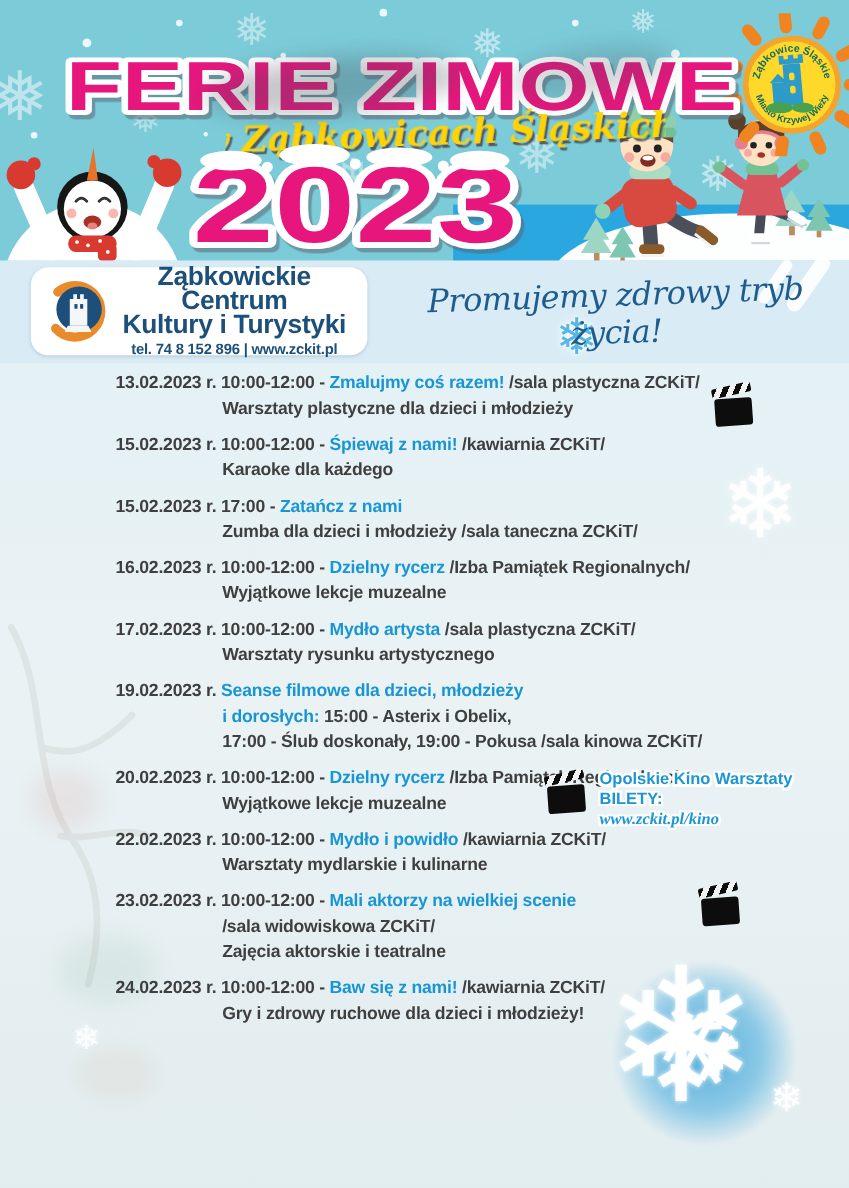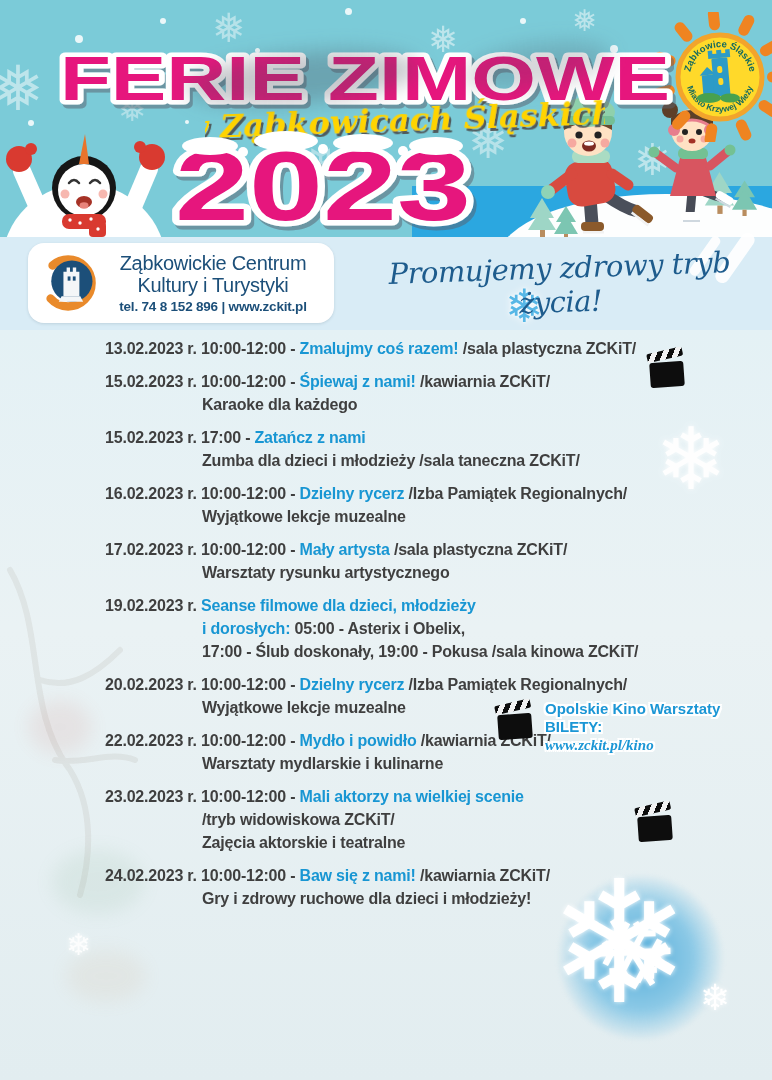--- a/index.html
+++ b/index.html
@@ -18,21 +18,21 @@
   .tree{position:absolute;}
   
   .band{position:absolute;left:0;top:237px;width:772px;height:93px;background:var(--band_bg,#d9ecf6);}
   .swoosh{position:absolute;background:#fff;border-radius:8px;opacity:.9;}
   .card{
     position:absolute;left:28px;top:6px;width:306px;height:80px;background:#fff;
     border-radius:16px;box-shadow:0 1px 3px rgba(40,70,90,.15);display:flex;align-items:center;
   }
   .card-logo{width:60px;height:60px;margin-left:12px;flex:0 0 auto;}
   .card-text{flex:1;text-align:center;color:var(--card_navy,#1c4f79);padding-right:8px;}
-  .card-name{font-size:20px;font-weight:normal;line-height:22px;letter-spacing:-.3px;}
+  .card-name{font-size:24px;font-weight:bold;line-height:22px;letter-spacing:-.3px;}
   .card-contact{font-size:13.5px;font-weight:bold;margin-top:3px;letter-spacing:-.2px;}
   .slogan{
     position:absolute;left:360px;top:14px;width:400px;text-align:center;
     font-family:"DejaVu Serif",serif;font-style:italic;font-size:29px;
     color:var(--slogan_blue,#1e5c8d);transform:rotate(-2deg);letter-spacing:-.5px;
   }
   .band-flake{position:absolute;left:505px;top:46px;font-size:46px;color:#57b7e6;
     text-shadow:0 0 3px #fff,0 0 8px #fff;line-height:1;}
   
   .main{position:absolute;left:0;top:330px;width:772px;height:750px;
@@ -309,53 +309,54 @@
 
     <div class="kino-note">
       <div>Opolskie Kino Warsztaty</div>
       <div>BILETY:</div>
       <div class="url">www.zckit.pl/kino</div>
     </div>
 
     <div class="events">
         <div class="event">
           <div class="line"><span class="seg-d">13.02.2023 r. 10:00-12:00 - </span><span class="seg-b">Zmalujmy coś razem!</span><span class="seg-d"> /sala plastyczna ZCKiT/</span></div>
+          <div class="line cont"><span class="seg-d">Warsztaty plastyczne dla dzieci i młodzieży</span></div>
         </div>
         <div class="event">
           <div class="line"><span class="seg-d">15.02.2023 r. 10:00-12:00 - </span><span class="seg-b">Śpiewaj z nami!</span><span class="seg-d"> /kawiarnia ZCKiT/</span></div>
           <div class="line cont"><span class="seg-d">Karaoke dla każdego</span></div>
         </div>
         <div class="event">
           <div class="line"><span class="seg-d">15.02.2023 r. 17:00 - </span><span class="seg-b">Zatańcz z nami</span></div>
           <div class="line cont"><span class="seg-d">Zumba dla dzieci i młodzieży /sala taneczna ZCKiT/</span></div>
         </div>
         <div class="event">
           <div class="line"><span class="seg-d">16.02.2023 r. 10:00-12:00 - </span><span class="seg-b">Dzielny rycerz</span><span class="seg-d"> /Izba Pamiątek Regionalnych/</span></div>
           <div class="line cont"><span class="seg-d">Wyjątkowe lekcje muzealne</span></div>
         </div>
         <div class="event">
-          <div class="line"><span class="seg-d">17.02.2023 r. 10:00-12:00 - </span><span class="seg-b">Mały artysta</span><span class="seg-d"> /sala plastyczna ZCKiT/</span></div>
+          <div class="line"><span class="seg-d">17.02.2023 r. 10:00-12:00 - </span><span class="seg-b">Mydło artysta</span><span class="seg-d"> /sala plastyczna ZCKiT/</span></div>
           <div class="line cont"><span class="seg-d">Warsztaty rysunku artystycznego</span></div>
         </div>
         <div class="event">
           <div class="line"><span class="seg-d">19.02.2023 r. </span><span class="seg-b">Seanse filmowe dla dzieci, młodzieży</span></div>
-          <div class="line cont"><span class="seg-b">i dorosłych: </span><span class="seg-d">05:00 - Asterix i Obelix,</span></div>
+          <div class="line cont"><span class="seg-b">i dorosłych: </span><span class="seg-d">15:00 - Asterix i Obelix,</span></div>
           <div class="line cont"><span class="seg-d">17:00 - Ślub doskonały, 19:00 - Pokusa /sala kinowa ZCKiT/</span></div>
         </div>
         <div class="event">
           <div class="line"><span class="seg-d">20.02.2023 r. 10:00-12:00 - </span><span class="seg-b">Dzielny rycerz</span><span class="seg-d"> /Izba Pamiątek Regionalnych/</span></div>
           <div class="line cont"><span class="seg-d">Wyjątkowe lekcje muzealne</span></div>
         </div>
         <div class="event">
           <div class="line"><span class="seg-d">22.02.2023 r. 10:00-12:00 - </span><span class="seg-b">Mydło i powidło</span><span class="seg-d"> /kawiarnia ZCKiT/</span></div>
           <div class="line cont"><span class="seg-d">Warsztaty mydlarskie i kulinarne</span></div>
         </div>
         <div class="event">
           <div class="line"><span class="seg-d">23.02.2023 r. 10:00-12:00 - </span><span class="seg-b">Mali aktorzy na wielkiej scenie</span></div>
-          <div class="line cont"><span class="seg-d">/tryb widowiskowa ZCKiT/</span></div>
+          <div class="line cont"><span class="seg-d">/sala widowiskowa ZCKiT/</span></div>
           <div class="line cont"><span class="seg-d">Zajęcia aktorskie i teatralne</span></div>
         </div>
         <div class="event">
           <div class="line"><span class="seg-d">24.02.2023 r. 10:00-12:00 - </span><span class="seg-b">Baw się z nami! </span><span class="seg-d"> /kawiarnia ZCKiT/</span></div>
           <div class="line cont"><span class="seg-d">Gry i zdrowy ruchowe dla dzieci i młodzieży!</span></div>
         </div>
       </div>
   </div>
 </div>
 

